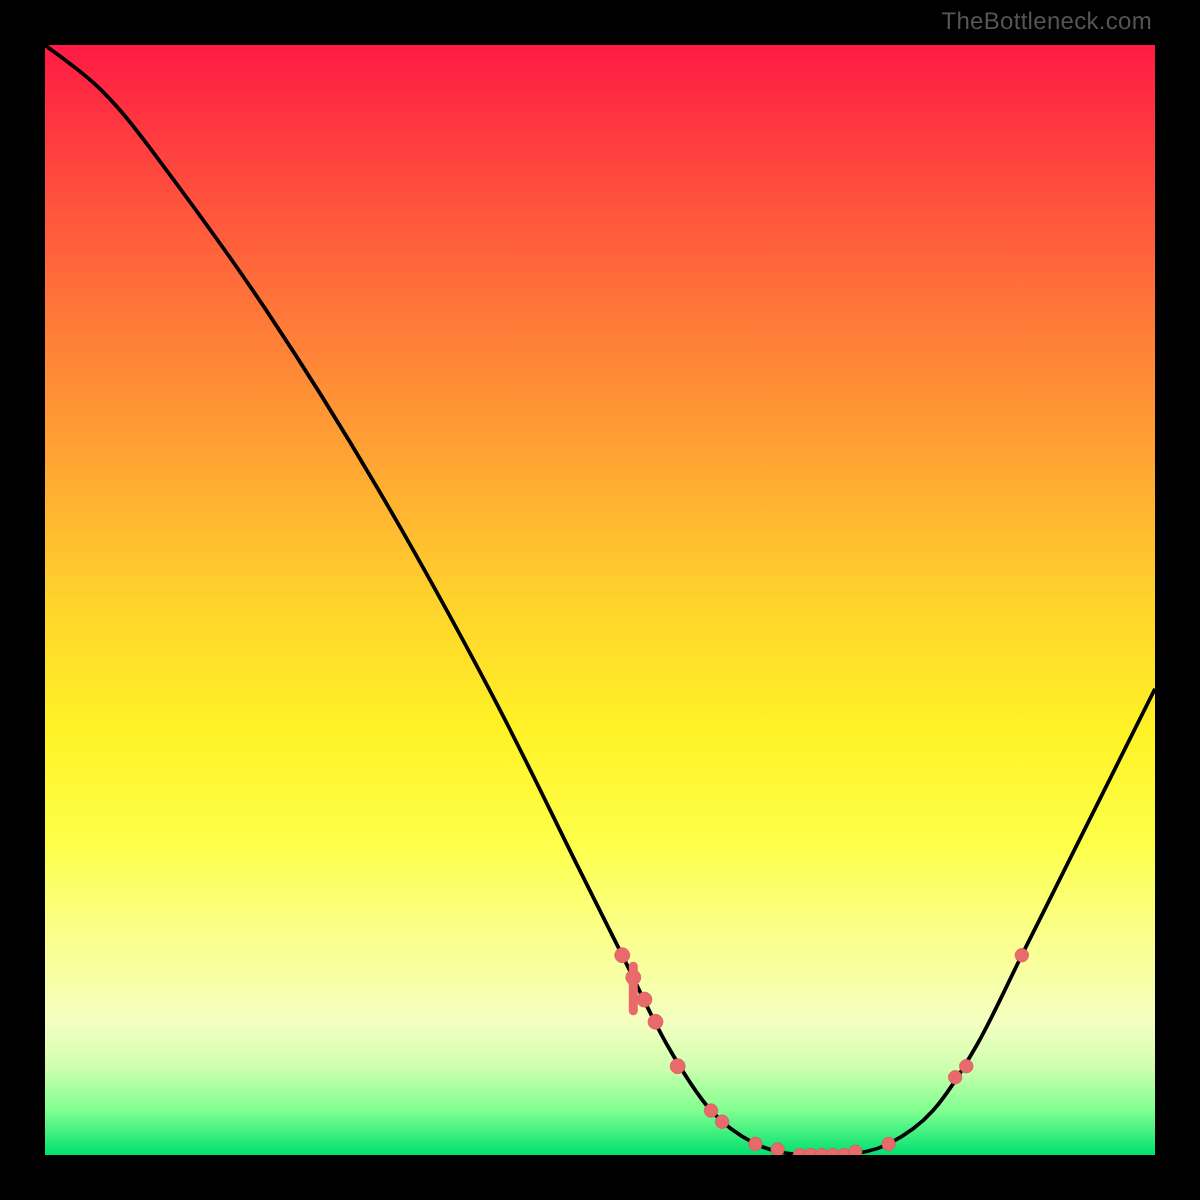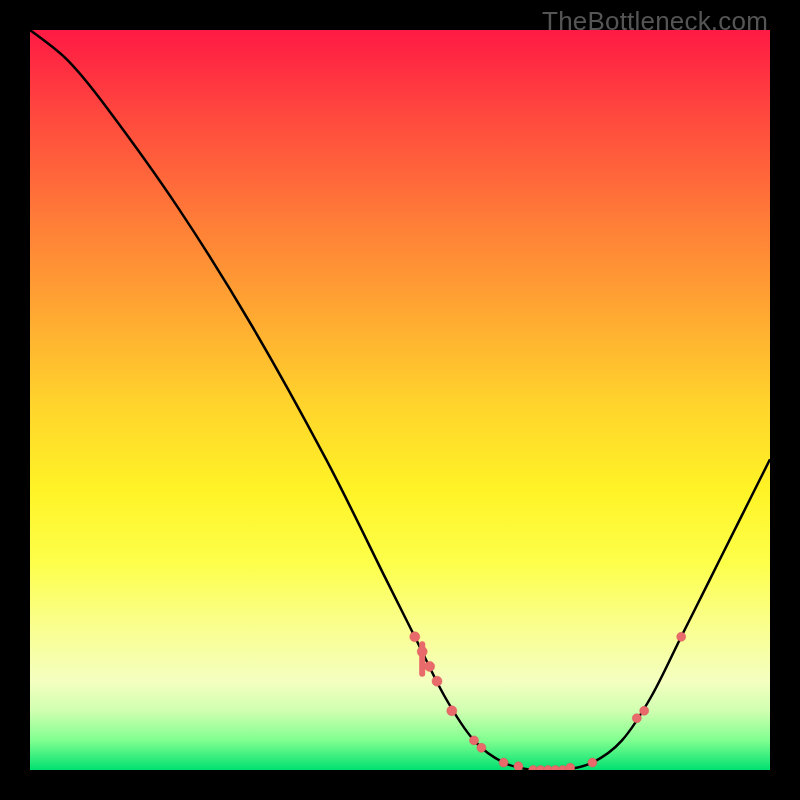--- a/index.html
+++ b/index.html
@@ -30,21 +30,21 @@
       #d0ffb0 92%,
       #80ff90 96%,
       #00e070 100%);
     overflow: hidden;
   }
   .watermark {
     position: absolute;
     top: 6px;
     right: 32px;
     color: #555;
-    font-size: 26px;
+    font-size: 16px;
     font-weight: 500;
     letter-spacing: 0.2px;
     z-index: 10;
   }
   svg.curve {
     position: absolute;
     left: 0;
     top: 0;
     width: 740px;
     height: 740px;

